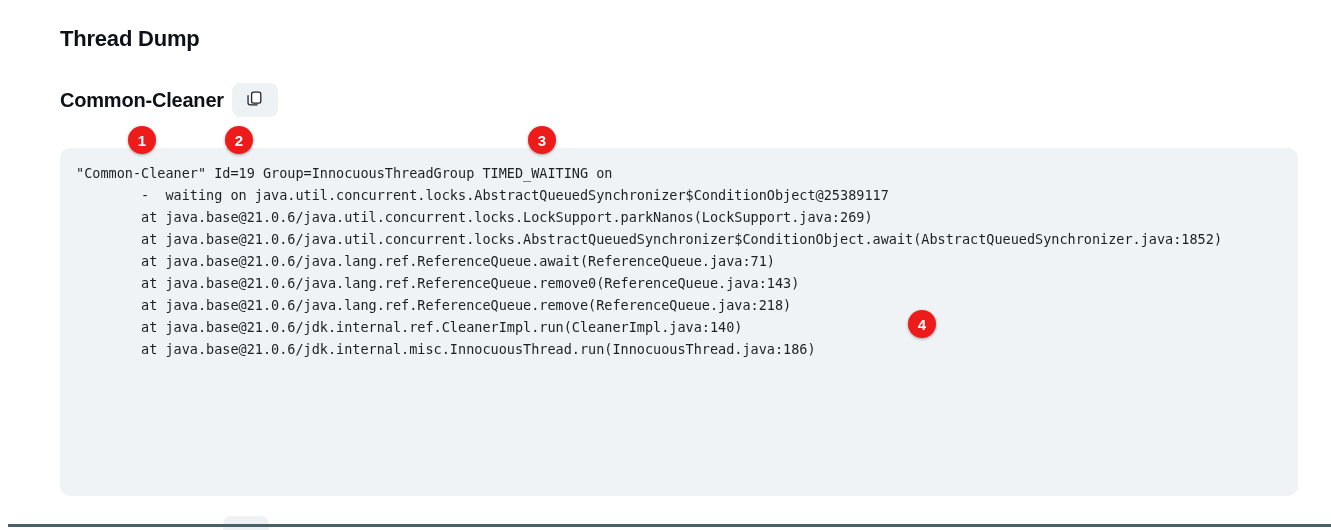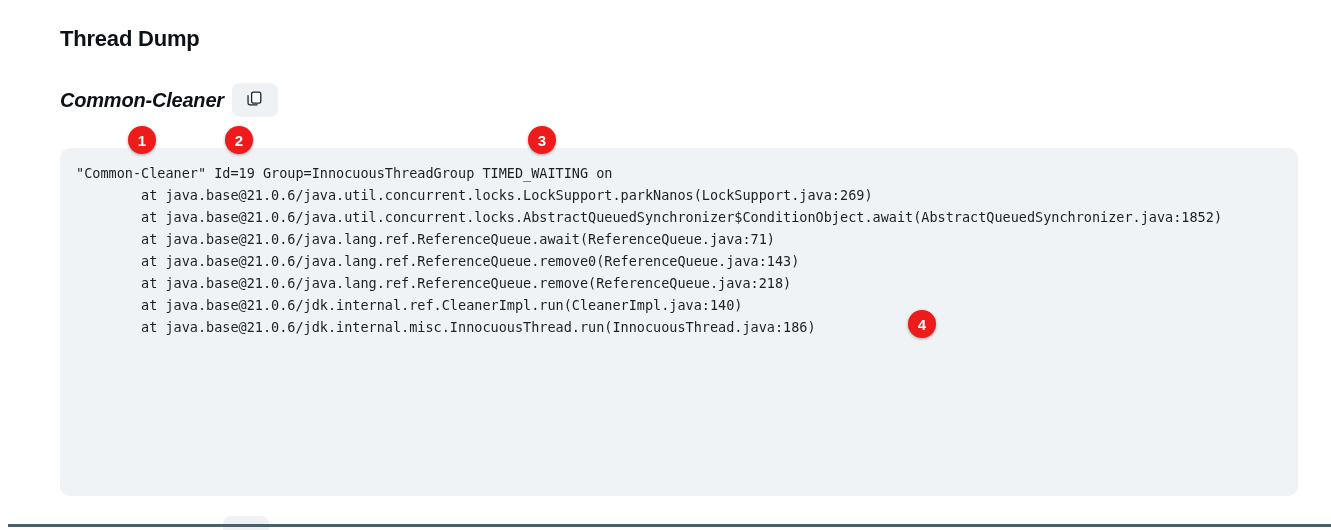--- a/index.html
+++ b/index.html
@@ -57,21 +57,20 @@
     margin: 0;
   }
 
   .thread-header {
     position: absolute;
     left: 52px;
     top: 83px;
     display: flex;
     align-items: center;
     gap: 8px;
-    font-style: italic;
   }
   .thread-name {
     font-size: 20px;
     font-weight: 700;
     letter-spacing: -0.2px;
     line-height: 26px;
     color: #0d1117;
     margin: 0;
   }
 
@@ -160,20 +159,21 @@
           <rect x="6.6" y="2.6" width="10.8" height="12.8" rx="2.2" stroke="#1f2328" stroke-width="1.5" fill="#ffffff"></rect>
           <path d="M13.2 17.4H4.6A2.2 2.2 0 0 1 2.4 15.2V6.6" stroke="#1f2328" stroke-width="1.5" stroke-linecap="round" stroke-linejoin="round" fill="none"></path>
         </svg>
       </span>
     </button>
   </div>
 
   <div class="code-block">
     <div class="code-inner">
       <div class="code-line">"Common-Cleaner" Id=19 Group=InnocuousThreadGroup TIMED_WAITING on</div>
+      <div class="code-line">        -  waiting on java.util.concurrent.locks.AbstractQueuedSynchronizer$ConditionObject@25389117</div>
       <div class="code-line">        at java.base@21.0.6/java.util.concurrent.locks.LockSupport.parkNanos(LockSupport.java:269)</div>
       <div class="code-line">        at java.base@21.0.6/java.util.concurrent.locks.AbstractQueuedSynchronizer$ConditionObject.await(AbstractQueuedSynchronizer.java:1852)</div>
       <div class="code-line">        at java.base@21.0.6/java.lang.ref.ReferenceQueue.await(ReferenceQueue.java:71)</div>
       <div class="code-line">        at java.base@21.0.6/java.lang.ref.ReferenceQueue.remove0(ReferenceQueue.java:143)</div>
       <div class="code-line">        at java.base@21.0.6/java.lang.ref.ReferenceQueue.remove(ReferenceQueue.java:218)</div>
       <div class="code-line">        at java.base@21.0.6/jdk.internal.ref.CleanerImpl.run(CleanerImpl.java:140)</div>
       <div class="code-line">        at java.base@21.0.6/jdk.internal.misc.InnocuousThread.run(InnocuousThread.java:186)</div>
     </div>
   </div>
 

